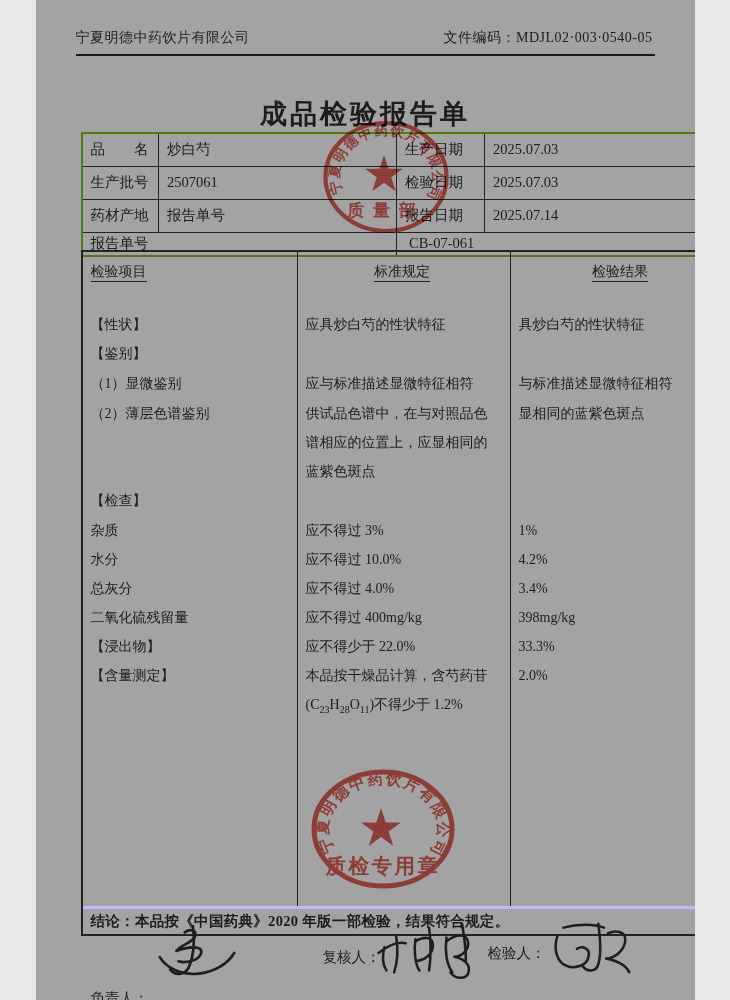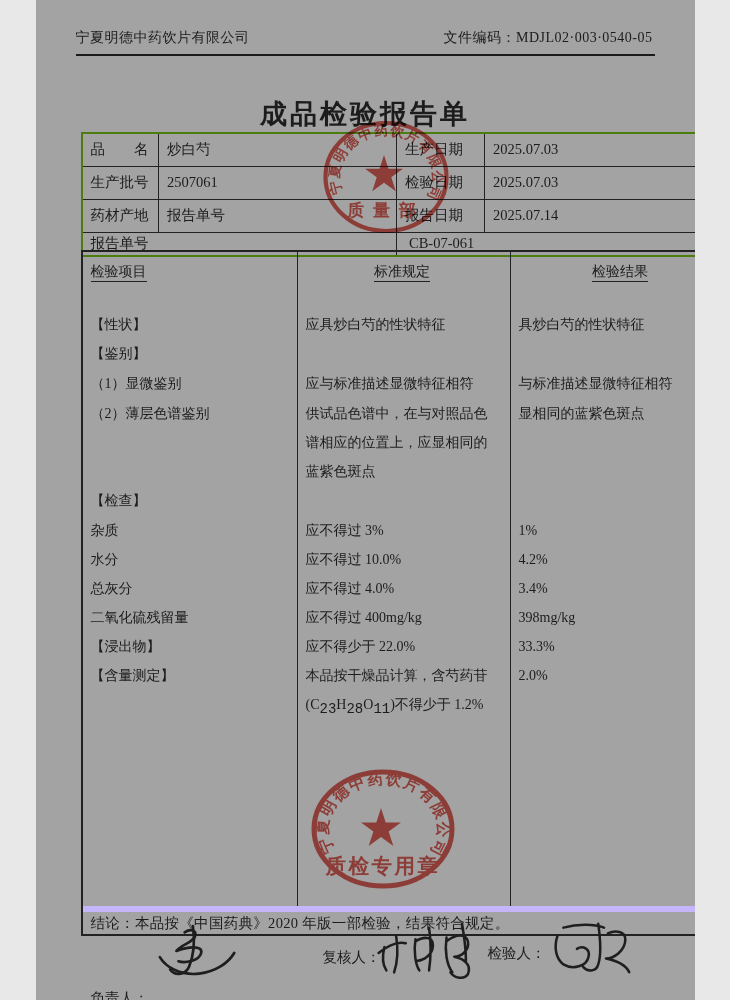--- a/index.html
+++ b/index.html
@@ -26,23 +26,23 @@
   .ci,.cs,.cr{box-sizing:border-box;line-height:29px;}
   .ci{width:215px;border-right:1px solid #222;padding-left:8px;}
   .cs{width:213px;border-right:1px solid #222;padding:0 11px 0 8px;}
   .cr{width:211px;padding-left:8px;}
   .ihead{height:46px;}
   .ihead .ci{padding-top:11px;line-height:18px;}
   .ihead .cs,.ihead .cr{padding-top:11px;line-height:18px;text-align:center;}
   .ulab{border-bottom:1px solid #222;padding-bottom:2px;}
   .padtop{padding-top:12px;}
   .h30{min-height:30px;} .h29{min-height:29px;} .h28{min-height:28px;}
-  sub{font-size:14px;font-family:Liberation Mono, monospace;}
-  .concl{border-top:6px solid #c4b5fd;height:28px;box-sizing:border-box;display:flex;
-         align-items:center;padding-left:8px;font-size:14.5px;font-weight:400;letter-spacing:.3px;}
+  sub{font-size:10px;}
+  .concl{border-top:3px solid #c4b5fd;height:28px;box-sizing:border-box;display:flex;
+         align-items:center;padding-left:8px;font-size:14.5px;font-weight:700;letter-spacing:.3px;}
   
   .sig-label{position:absolute;font-size:14.5px;}
   .sig-svg{position:absolute;}
   .sig-svg path{stroke:#1e1e1e;stroke-width:2.6;fill:none;stroke-linecap:round;stroke-linejoin:round;}
   
   .stamp{position:absolute;mix-blend-mode:multiply;opacity:.87;pointer-events:none;}
 </style>
 </head>
 <body>
 

